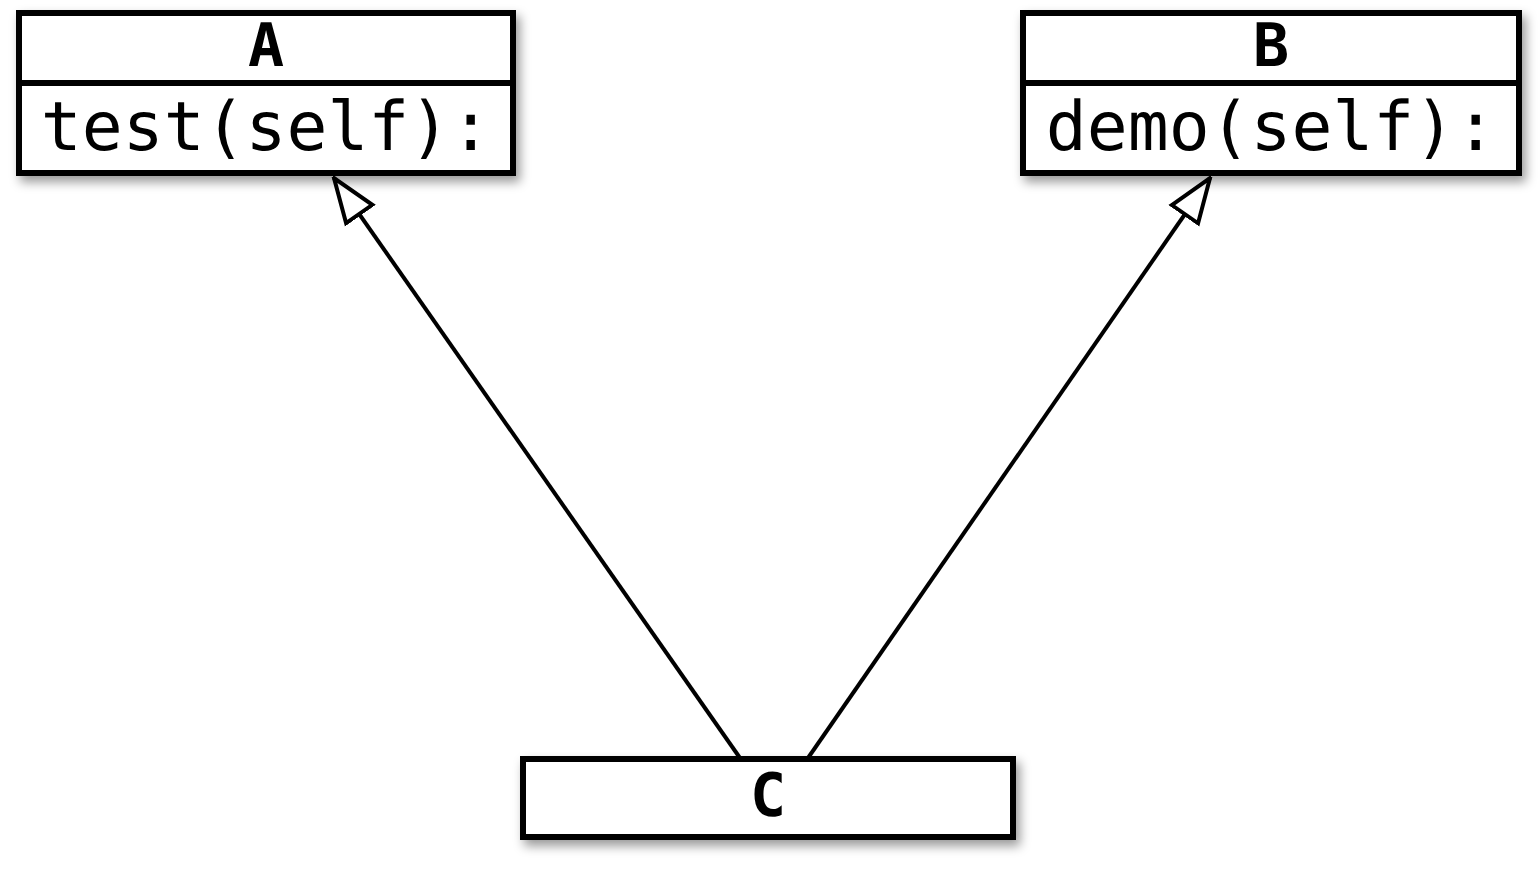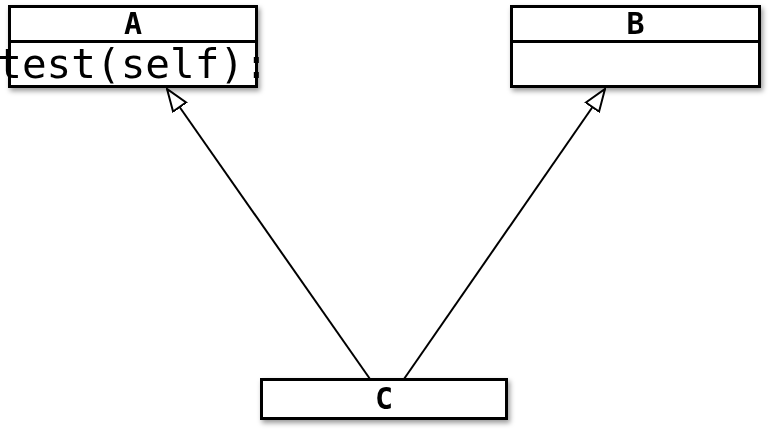--- a/index.html
+++ b/index.html
@@ -53,21 +53,21 @@
   }
   .class-name.solo {
     height: 100%;
     border-bottom: none;
   }
   .class-method {
     flex: 1;
     display: flex;
     align-items: center;
     justify-content: center;
-    font-size: 41px;
+    font-size: 34px;
     line-height: 1;
     white-space: nowrap;
   }
 </style>
 </head>
 <body>
 
 <div class="canvas">
 
   <svg class="edges" viewBox="0 0 769 437" xmlns="http://www.w3.org/2000/svg">
@@ -80,19 +80,20 @@
     <line class="edge" x1="404" y1="379" x2="605" y2="89" marker-end="url(#hollowTri)"></line>
   </svg>
 
   <div class="class-box box-a">
     <div class="class-name">A</div>
     <div class="class-method">test(self):</div>
   </div>
 
   <div class="class-box box-b">
     <div class="class-name">B</div>
+    <div class="class-method">demo(self):</div>
   </div>
 
   <div class="class-box box-c">
     <div class="class-name solo">C</div>
   </div>
 
 </div>
 
 </body></html>

